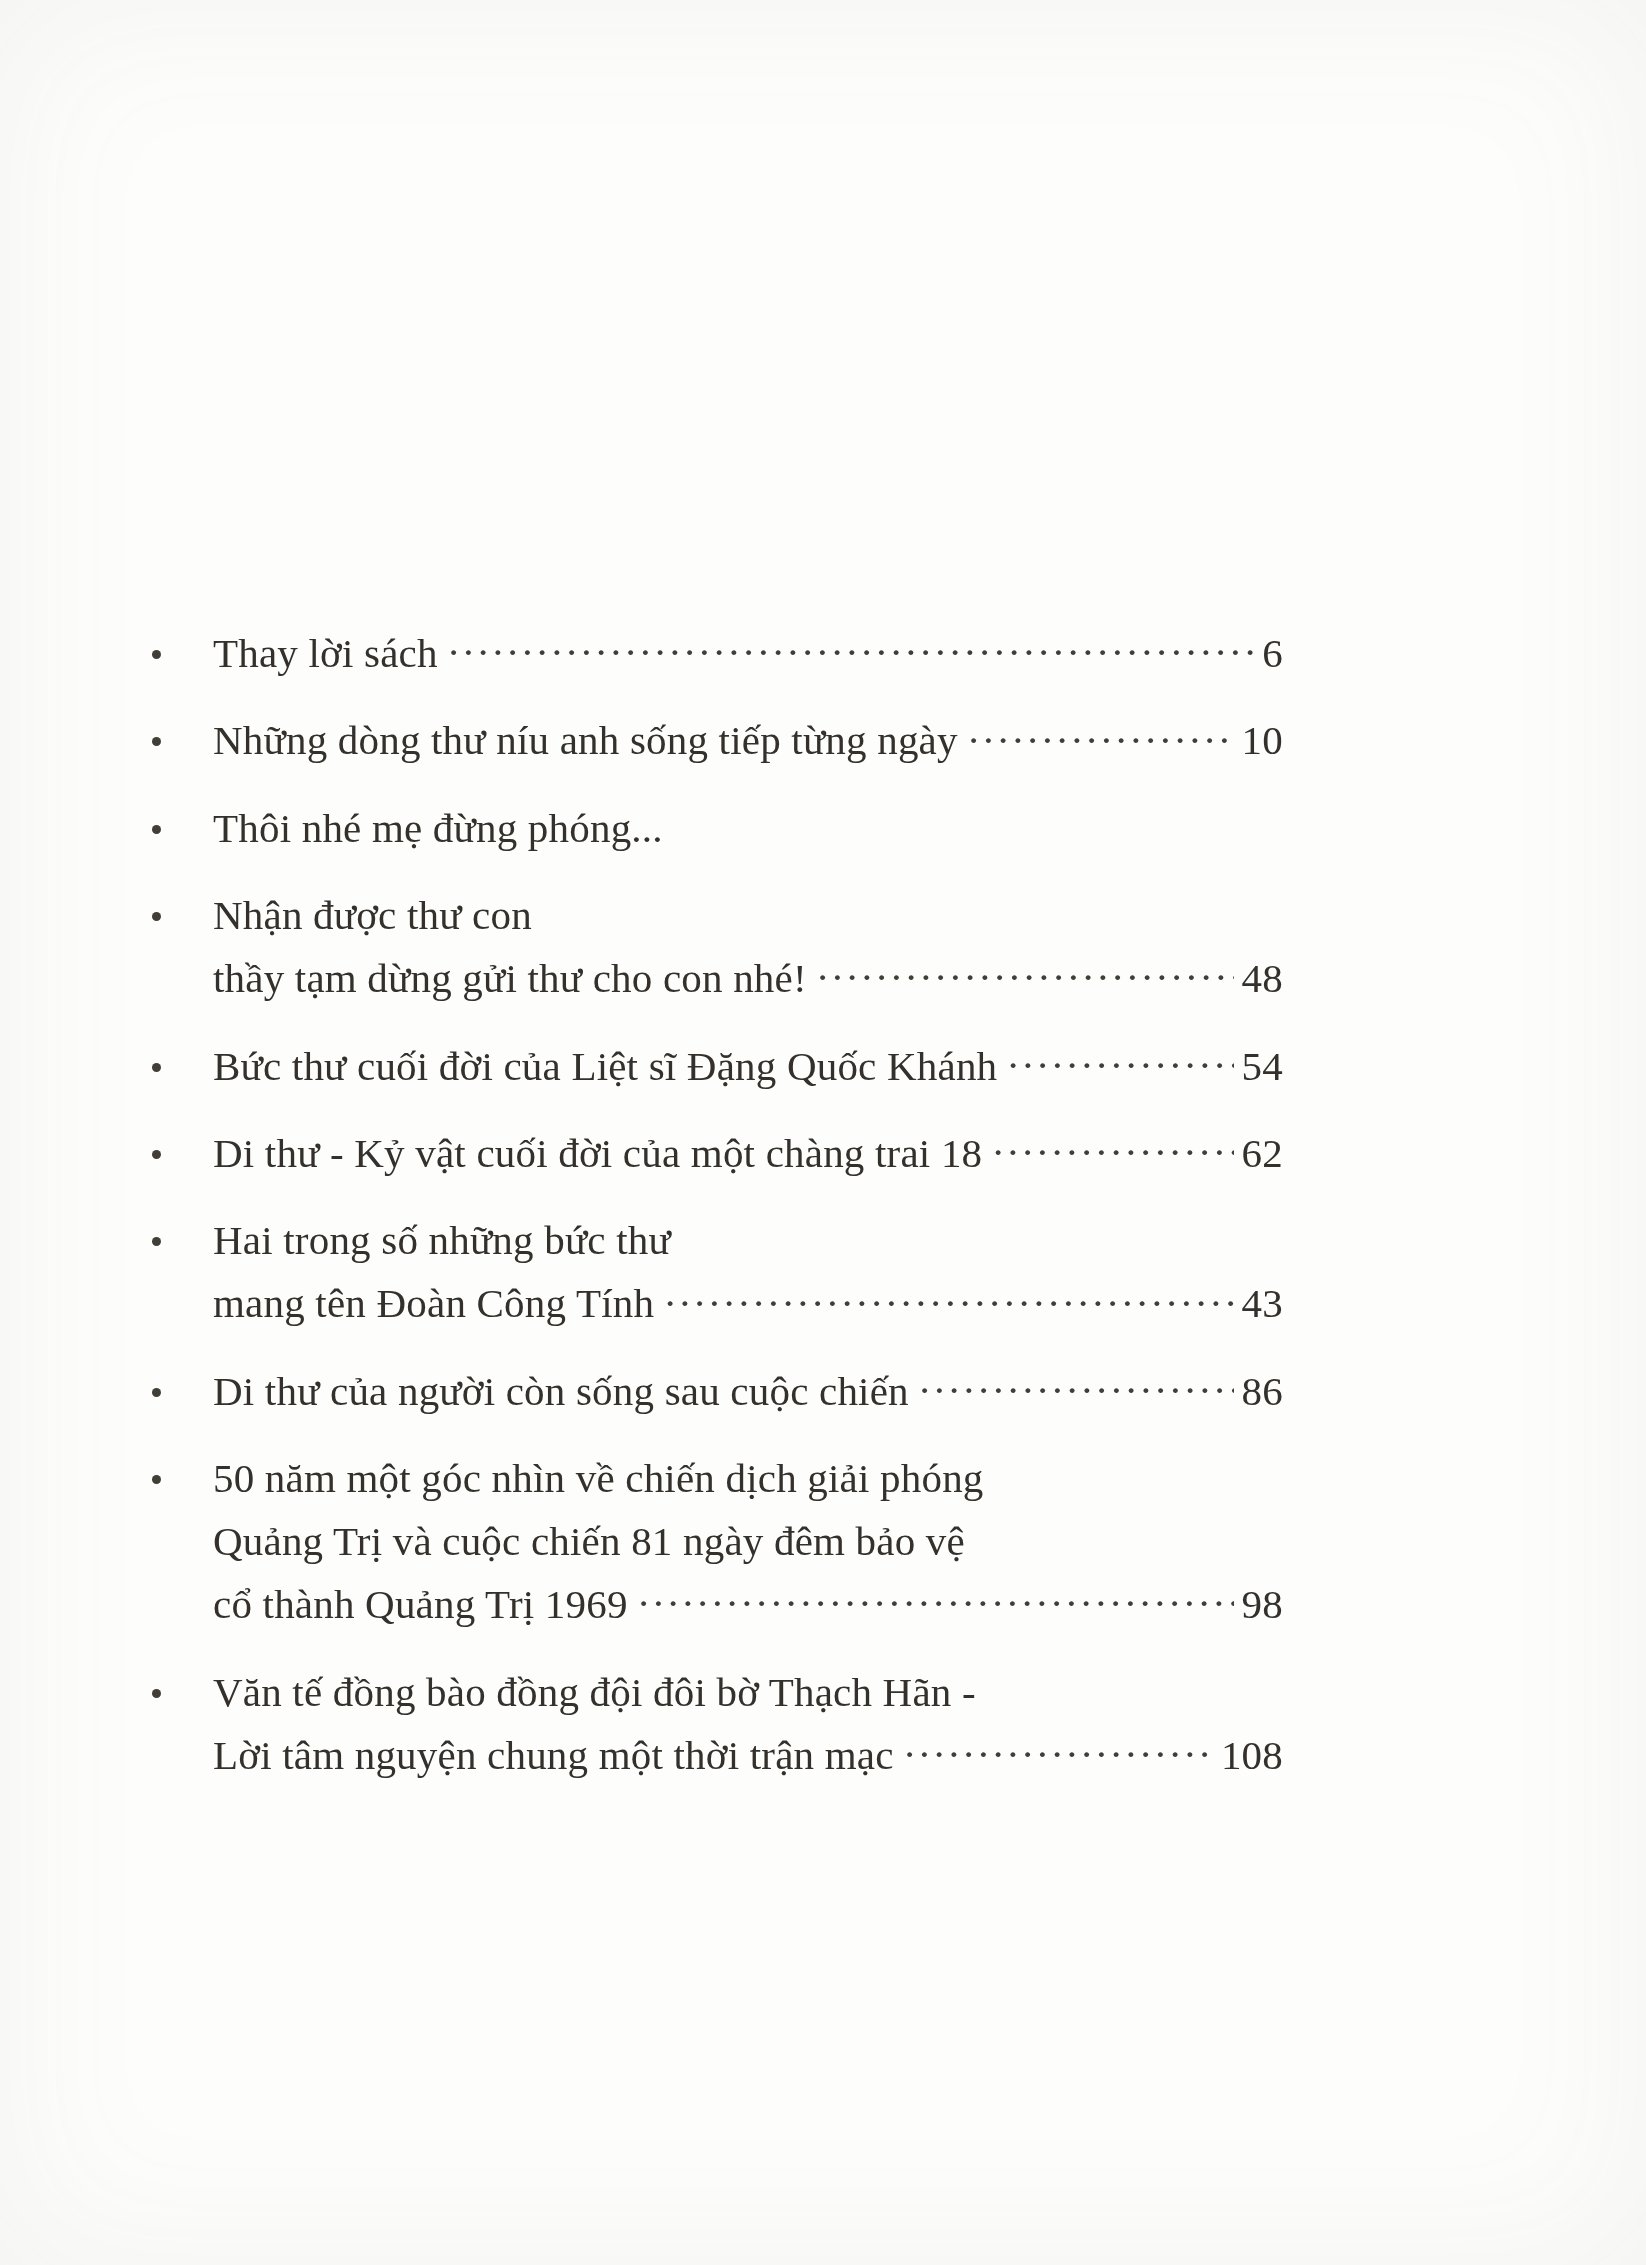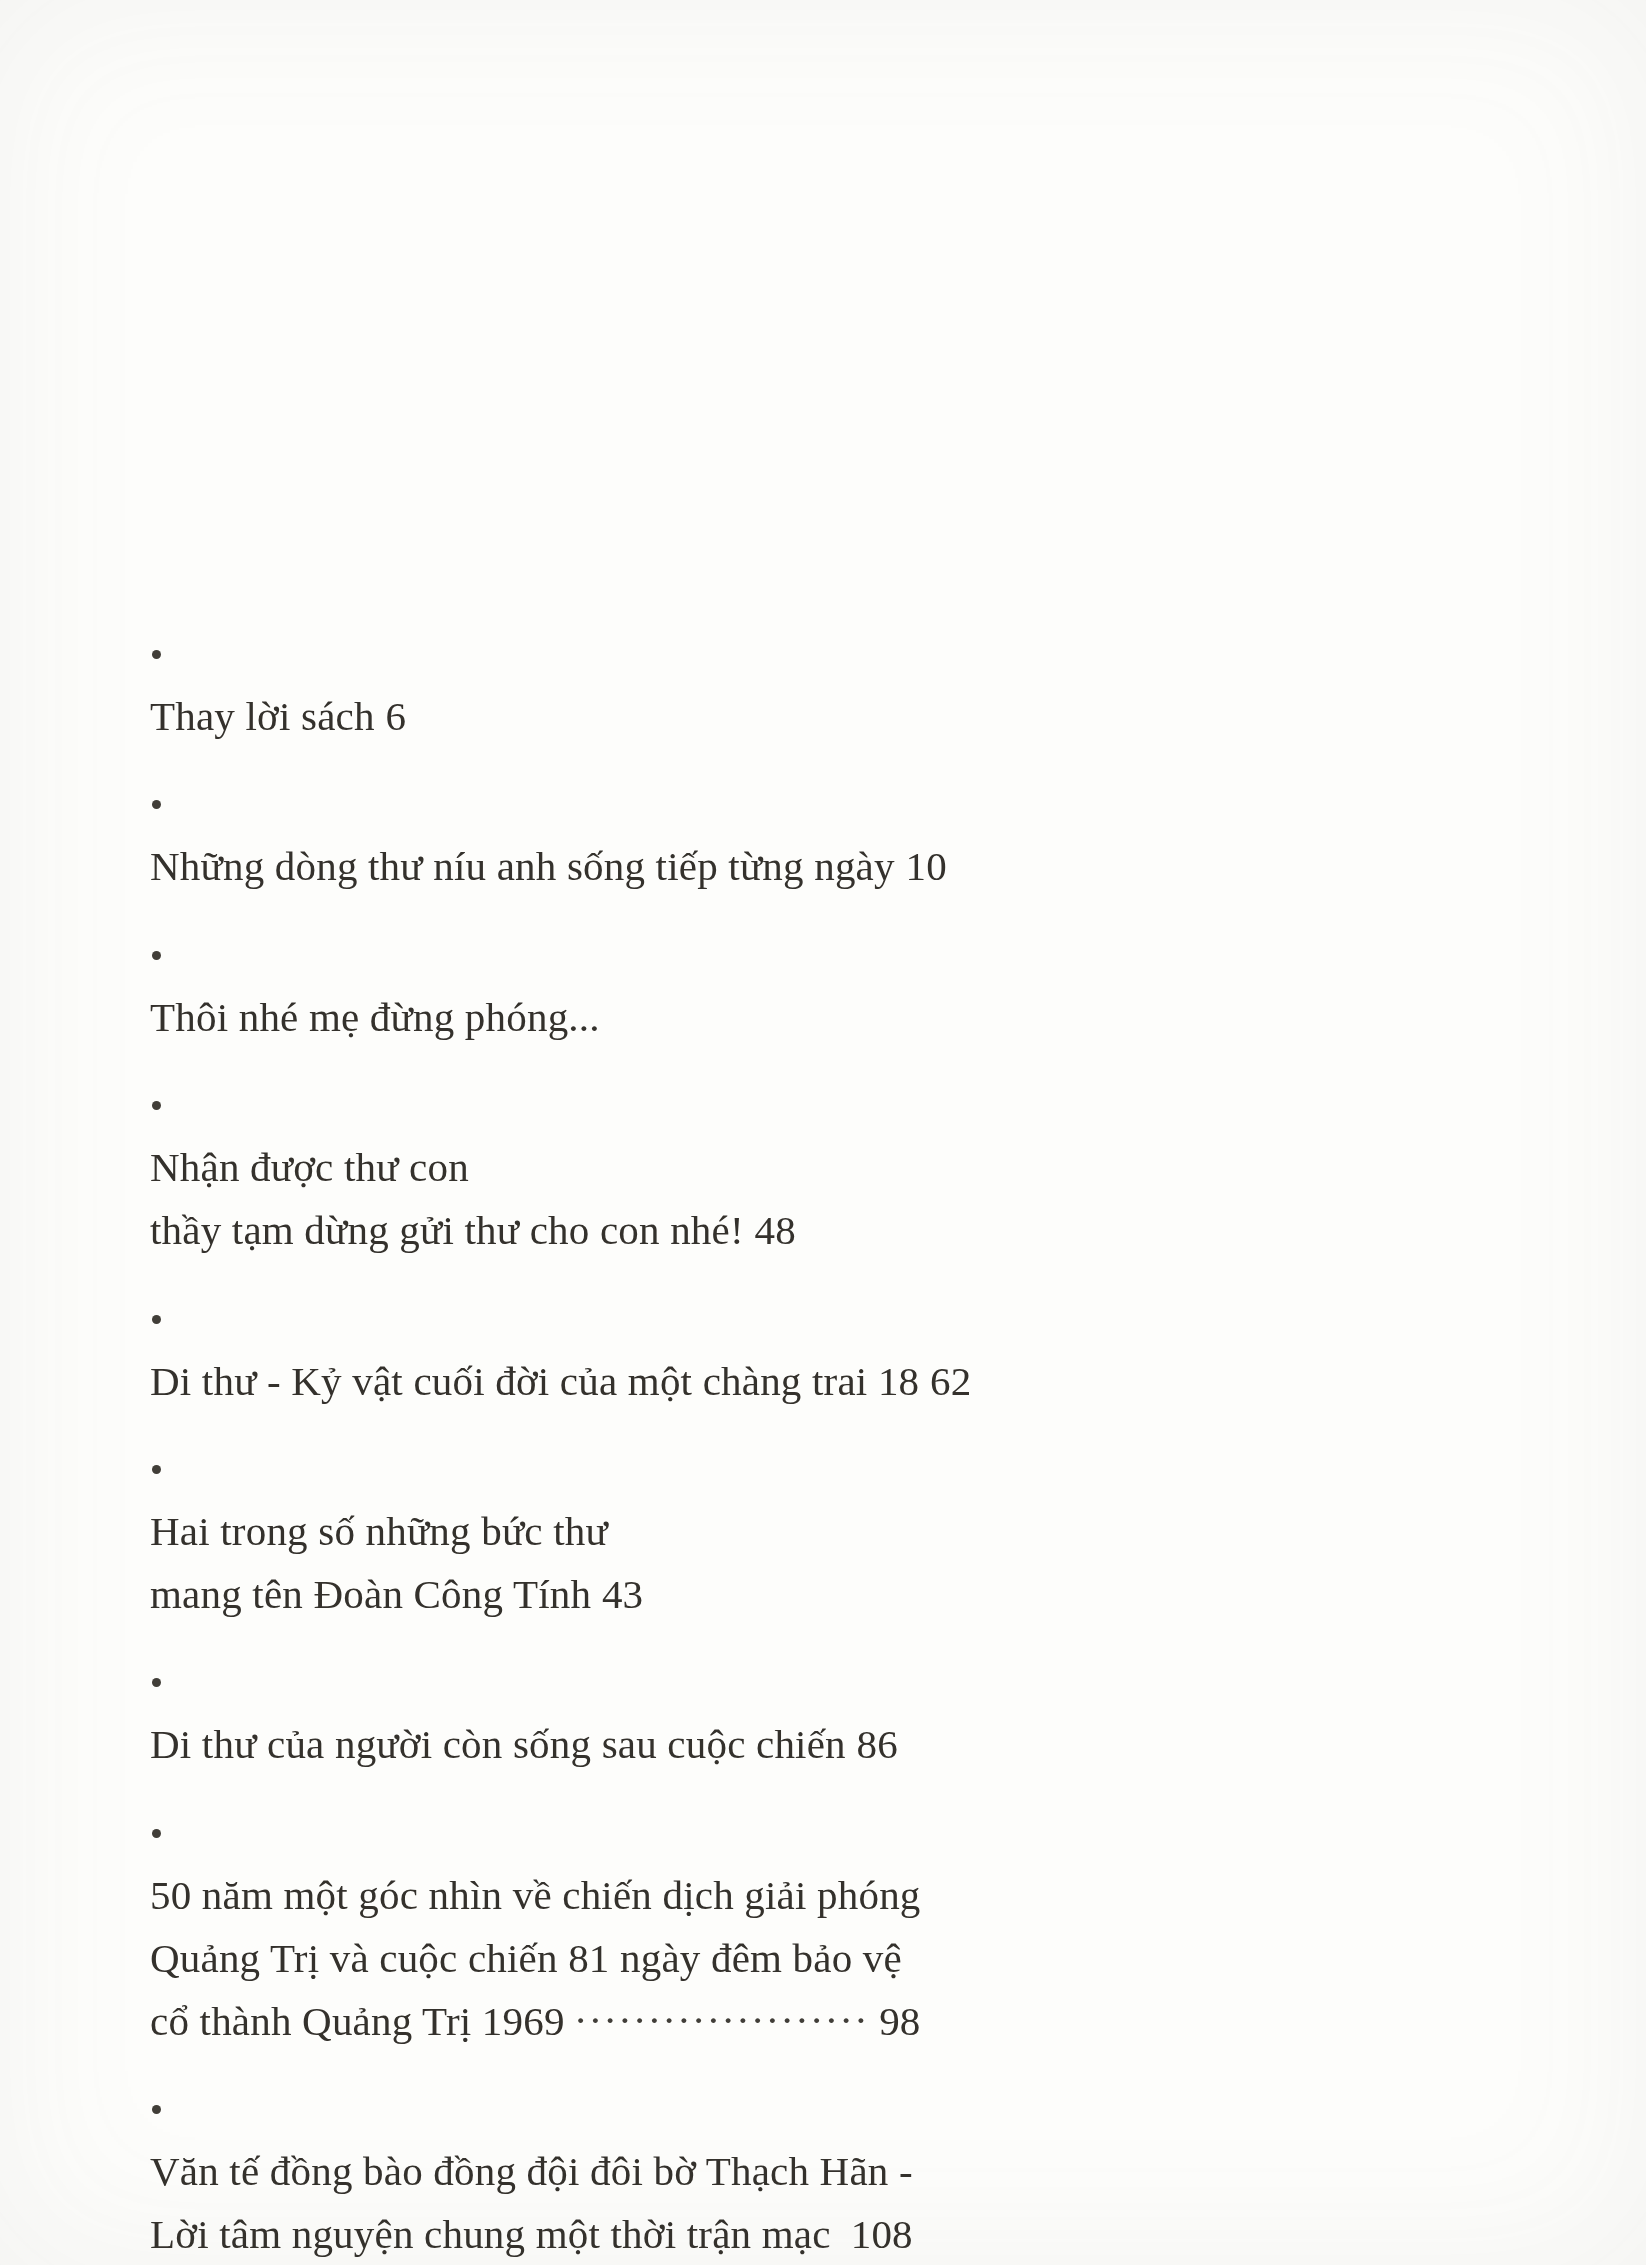--- a/index.html
+++ b/index.html
@@ -25,21 +25,20 @@
   .toc {
     position: absolute;
     left: 150px;
     top: 622px;
     width: 1133px;
   }
   .entry {
     display: flex;
     align-items: flex-start;
     margin-bottom: 24.4px;
-    flex-direction: column;
   }
   .bullet-col {
     flex: 0 0 63px;
   }
   .bullet-dot {
     display: block;
     width: 9px;
     height: 9px;
     border-radius: 50%;
     background: var(--dot);
@@ -130,20 +129,32 @@
       <div class="lines">
         <div class="line">Nhận được thư con</div>
         <div class="line line-last">
           <span class="title">thầy tạm dừng gửi thư cho con nhé!</span>
           <span class="leader"></span>
           <span class="pagenum">48</span>
         </div>
       </div>
     </div>
 
+    <div class="entry">
+      <span class="bullet-col">
+          <span class="bullet-dot"></span>
+        </span>
+      <div class="lines">
+        <div class="line line-last">
+          <span class="title">Bức thư cuối đời của Liệt sĩ Đặng Quốc Khánh</span>
+          <span class="leader"></span>
+          <span class="pagenum">54</span>
+        </div>
+      </div>
+    </div>
 
     <div class="entry">
       <span class="bullet-col">
           <span class="bullet-dot"></span>
         </span>
       <div class="lines">
         <div class="line line-last">
           <span class="title">Di thư - Kỷ vật cuối đời của một chàng trai 18</span>
           <span class="leader"></span>
           <span class="pagenum">62</span>

